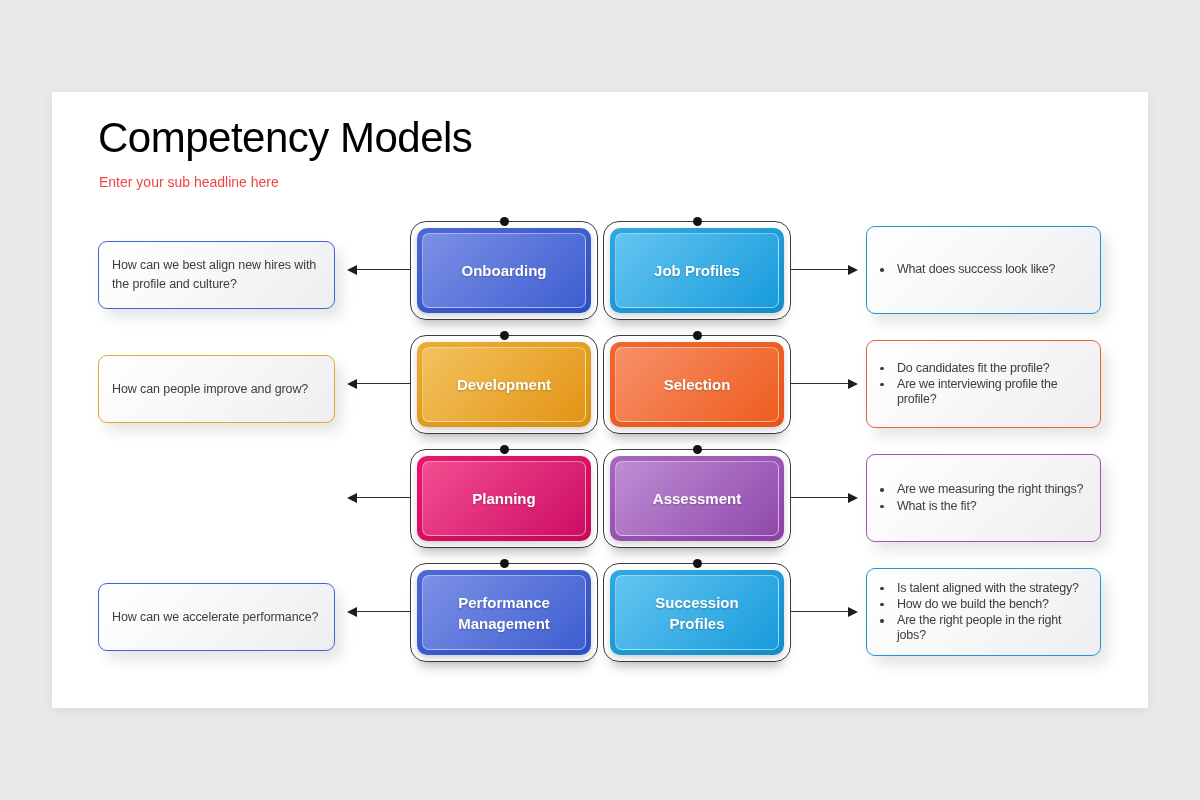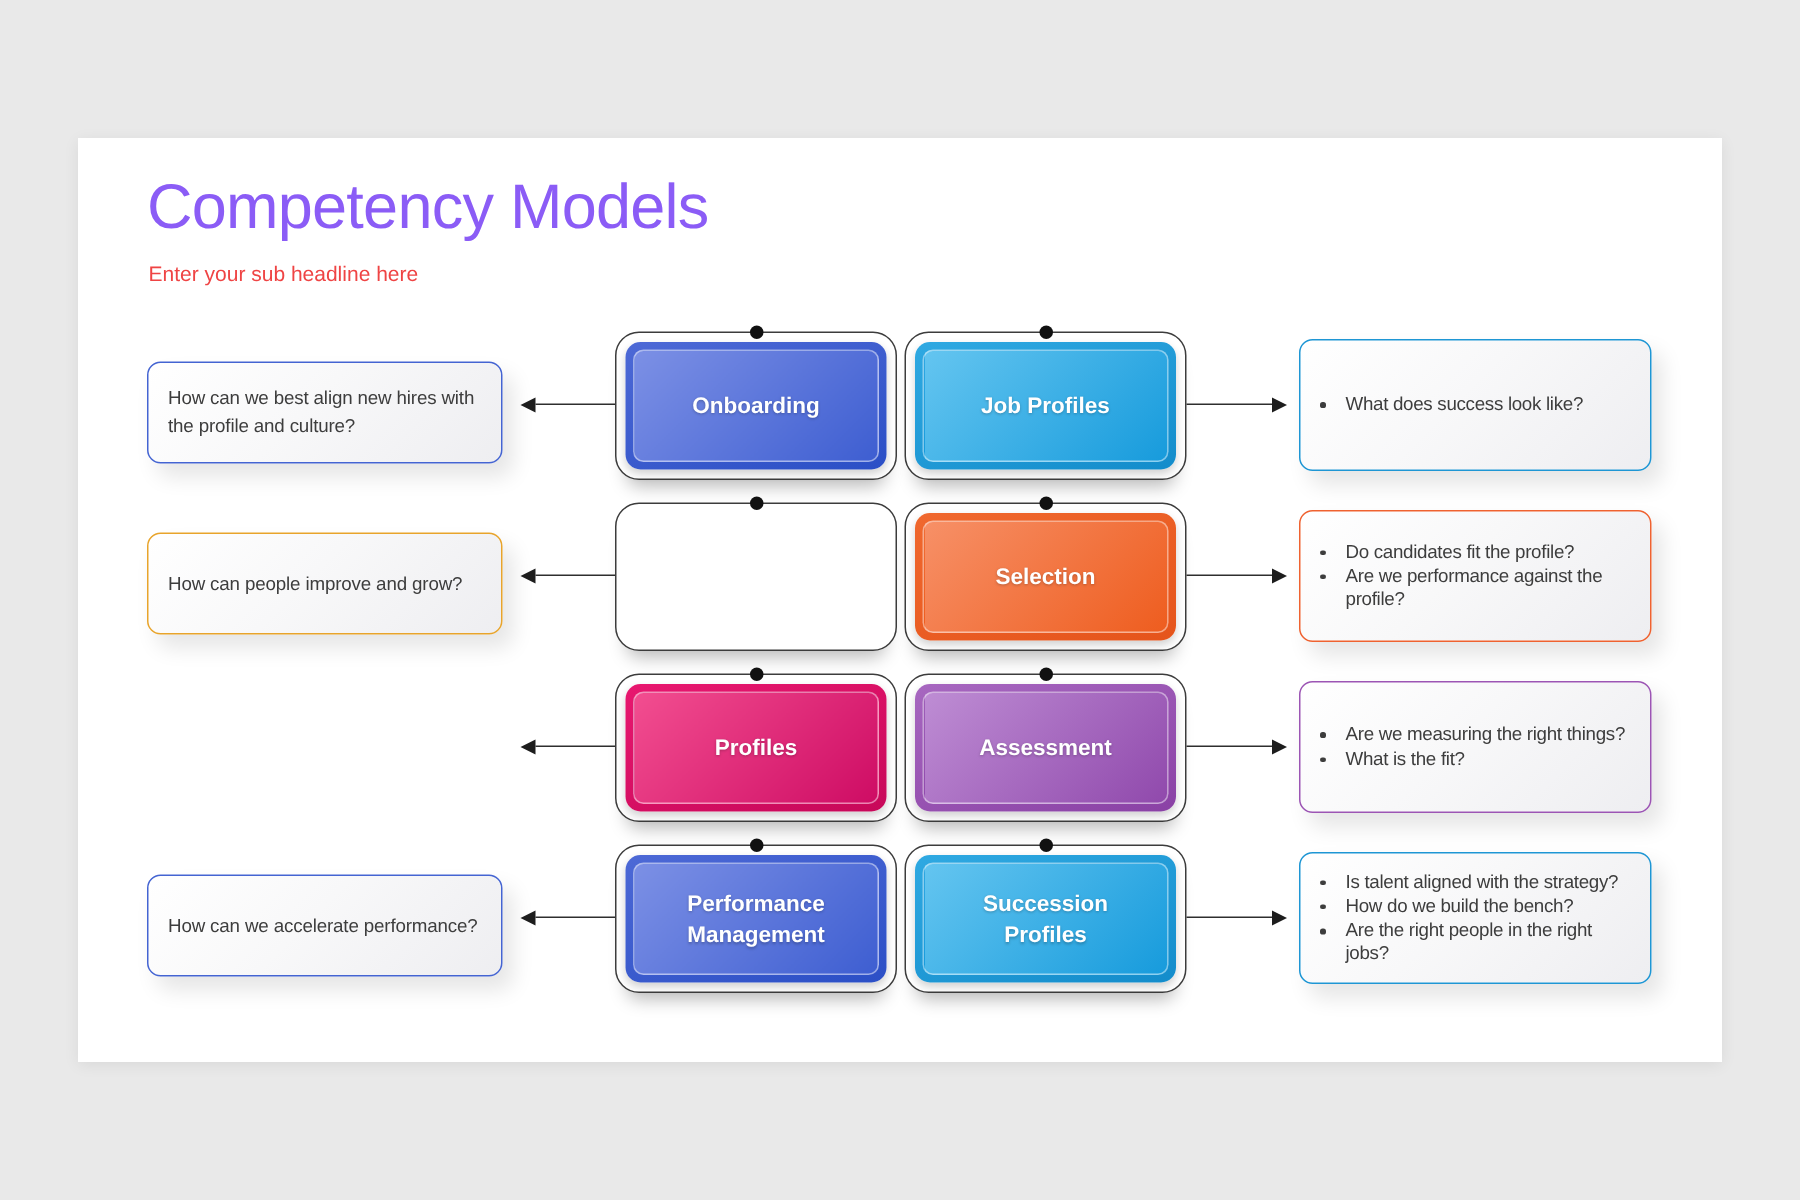--- a/index.html
+++ b/index.html
@@ -10,21 +10,21 @@
     position:relative;
     overflow:hidden;
   }
   .canvas {
     position:absolute; left:52px; top:92px; width:1096px; height:616px;
     background:#ffffff;
     box-shadow:0 2px 10px rgba(0,0,0,0.07);
   }
   .title {
     position:absolute; left:46px; top:22px;
-    font-size:42px; font-weight:500; color:#8b5cf6; letter-spacing:-0.5px;
+    font-size:42px; font-weight:500; color:#000000; letter-spacing:-0.5px;
   }
   .subtitle {
     position:absolute; left:47px; top:82px;
     font-size:14px; color:#ef4444;
   }
   .rows { position:absolute; left:0; top:121px; width:1096px; }
   .row { position:relative; height:114px; }
 
   
   .qbox {
@@ -135,51 +135,56 @@
     <div class="row">
       <div class="qbox left" style="--light: #F3C25E; --dark: #E39415; --f1: #ECAC33; --f2: #DA8F10; --accent: #E8A42B;">
         <p>How can people improve and grow?</p>
       </div>
       <div class="arrow a-left">
           <i class="ah l"></i>
         </div>
       <div class="group gl" style="--light: #F3C25E; --dark: #E39415; --f1: #ECAC33; --f2: #DA8F10; --accent: #E8A42B;">
         <div class="outline"></div>
         <div class="dot"></div>
+        <div class="cbox">
+            <div class="cbox-in">
+              <span>Development</span>
+            </div>
+          </div>
       </div>
       <div class="group gr" style="--light: #F79067; --dark: #EE5D1F; --f1: #F0682E; --f2: #E5541B; --accent: #EF6230;">
         <div class="outline"></div>
         <div class="dot"></div>
         <div class="cbox">
             <div class="cbox-in">
               <span>Selection</span>
             </div>
           </div>
       </div>
       <div class="arrow a-right">
           <i class="ah r"></i>
         </div>
       <div class="qbox right" style="--light: #F79067; --dark: #EE5D1F; --f1: #F0682E; --f2: #E5541B; --accent: #EF6230;">
         <ul>
             <li><span class="blt"></span><span>Do candidates fit the profile?</span></li>
-            <li><span class="blt"></span><span>Are we performance against the profile?</span></li>
+            <li><span class="blt"></span><span>Are we interviewing profile the profile?</span></li>
           </ul>
       </div>
     </div>
 
     <div class="row">
       <div class="arrow a-left">
           <i class="ah l"></i>
         </div>
       <div class="group gl" style="--light: #F24E90; --dark: #CE0C64; --f1: #E8176F; --f2: #C70859; --accent: #E5156D;">
         <div class="outline"></div>
         <div class="dot"></div>
         <div class="cbox">
             <div class="cbox-in">
-              <span>Profiles</span>
+              <span>Planning</span>
             </div>
           </div>
       </div>
       <div class="group gr" style="--light: #BE8DD4; --dark: #9049AC; --f1: #A767C0; --f2: #8A41A5; --accent: #9C55B4;">
         <div class="outline"></div>
         <div class="dot"></div>
         <div class="cbox">
             <div class="cbox-in">
               <span>Assessment</span>
             </div>

